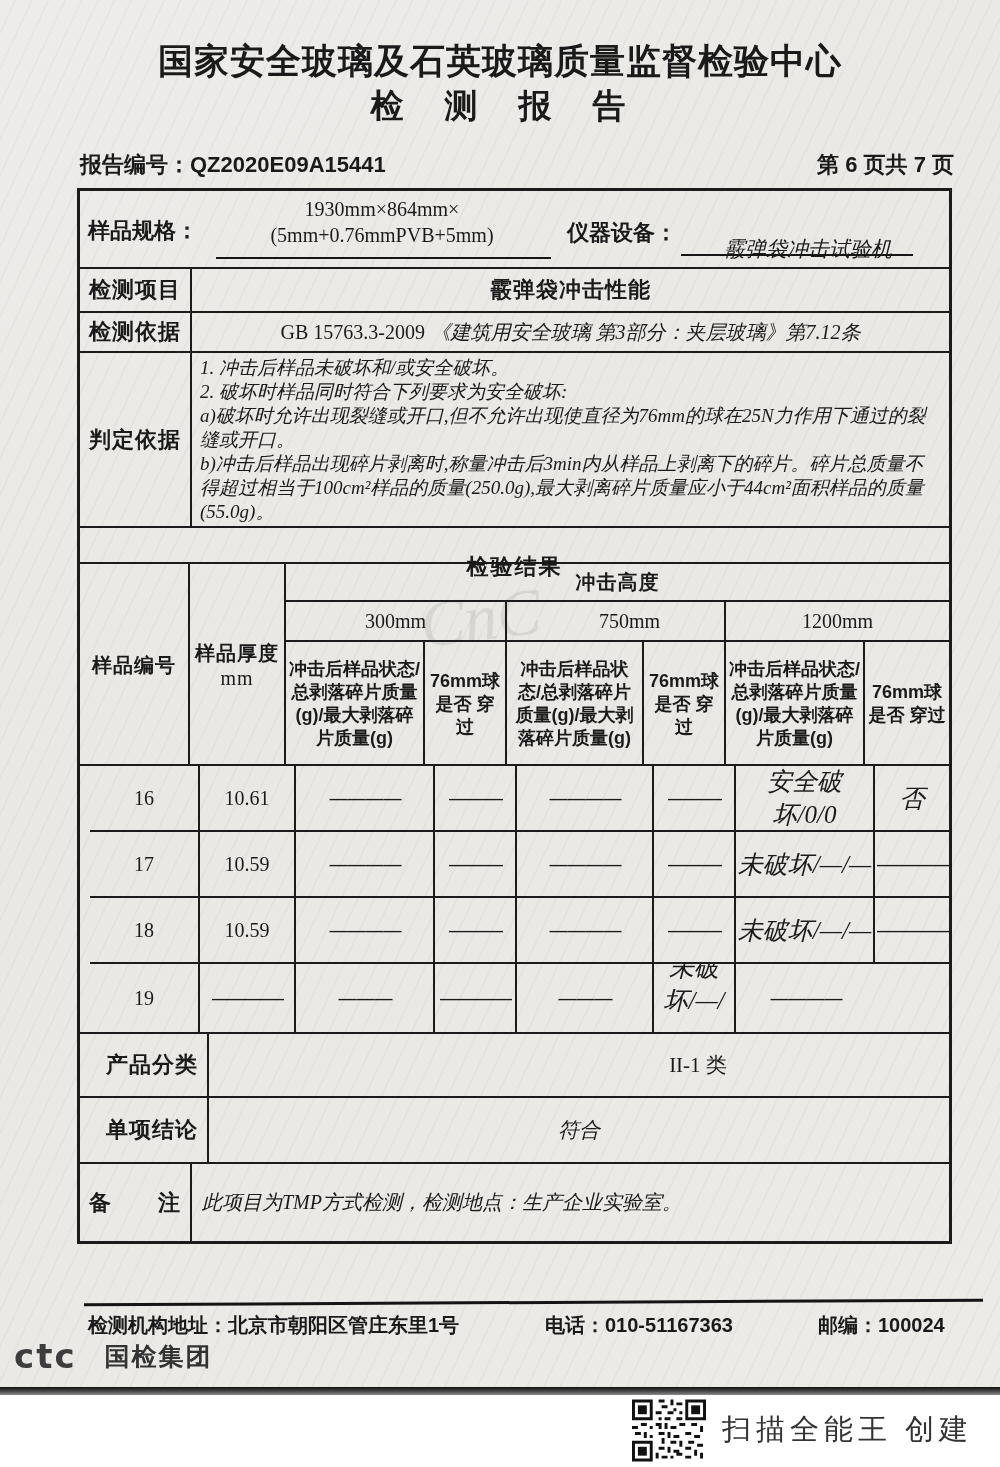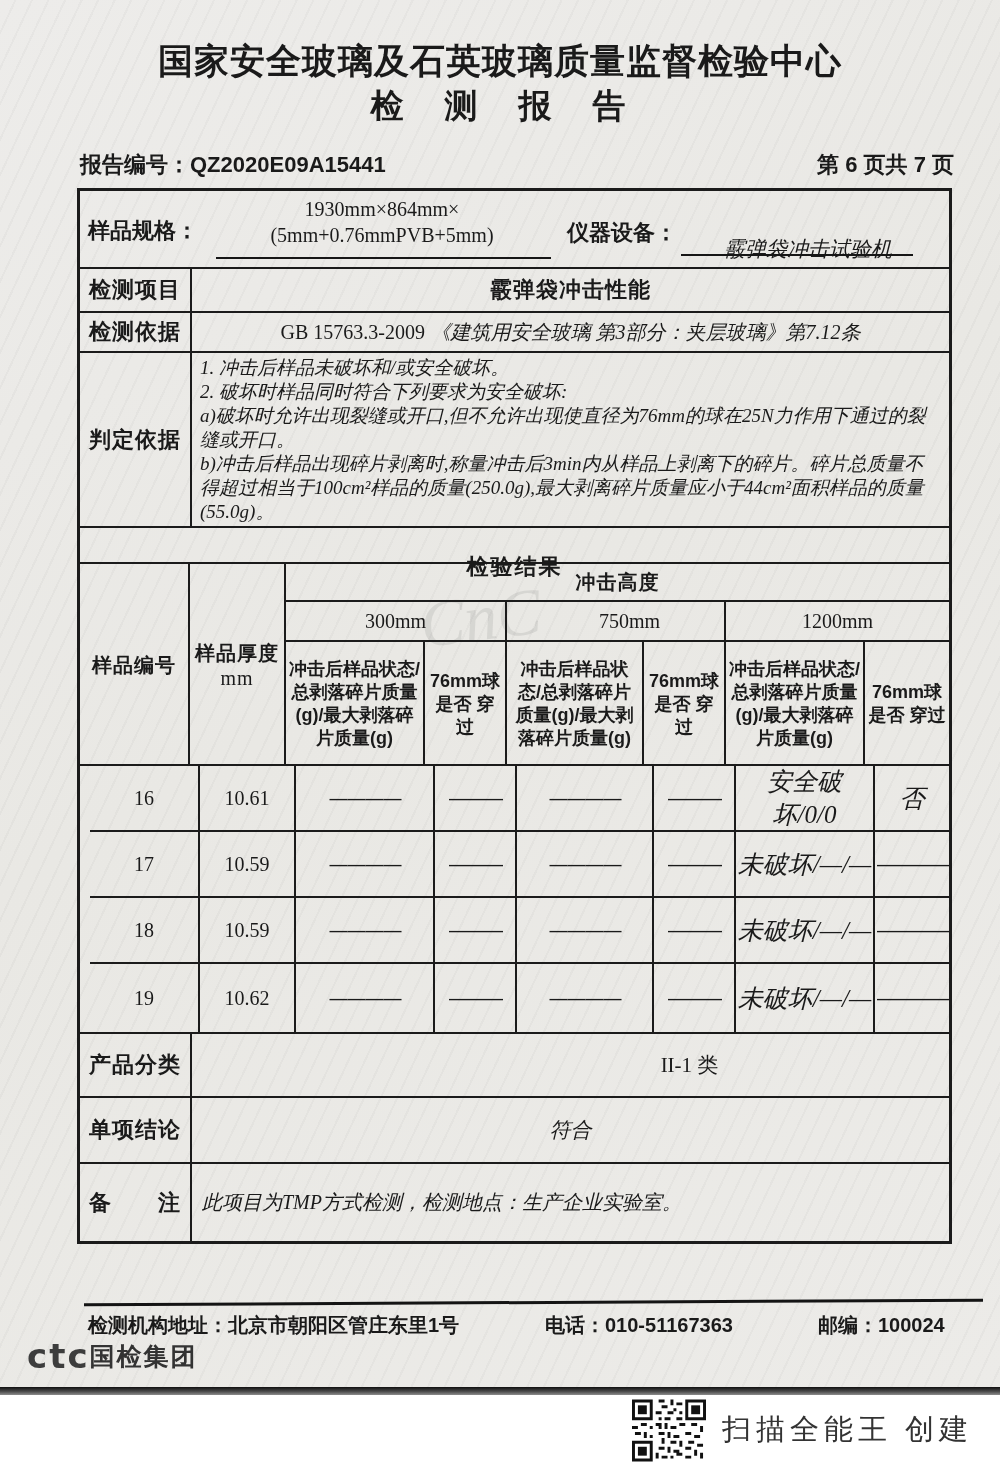--- a/index.html
+++ b/index.html
@@ -68,40 +68,40 @@
        border-right:2px solid #1b1b1b; overflow:hidden; }
   .nbr { border-right:none; }
   .bb  { border-bottom:2px solid #1b1b1b; }
   .hcell { font-size:20px; font-weight:bold; letter-spacing:1px; }
   .hmm   { font-family:"Liberation Serif","DejaVu Serif",serif; font-size:20px; font-weight:normal; }
   .colhead { font-size:18px; font-weight:bold; line-height:23px; padding:0 3px; }
   .num  { font-family:"Liberation Serif","DejaVu Serif",serif; font-size:20px; }
   .kcell{ font-family:"Liberation Serif","DejaVu Serif",serif; font-style:italic; font-size:25px; }
   .dcell{ font-size:20px; }
 
-  .row-class, .row-concl { height:66px; }
+  .row-class, .row-concl { height:66px;padding-left:17px; }
   .row-class .content-cell span { padding-left:238px; }
   .row-class .content-cell, .row-concl .content-cell { font-size:21px; }
   .row-remark { height:77px; }
   .remark-body { flex:1; display:flex; align-items:center; padding-left:10px; font-size:20px; }
 
   
   .watermark { position:absolute; left:420px; top:580px; font-size:66px;
                font-family:"Liberation Serif","DejaVu Serif",serif; font-style:italic;
                color:rgba(95,95,95,0.13); transform:rotate(-7deg); pointer-events:none; }
 
   
   .footer-line { position:absolute; left:84px; top:1301px; width:899px; height:3px;
                  background:#141414; transform:rotate(-0.3deg); }
   .footer-text { position:absolute; top:1312px; left:0; width:1000px; height:28px;
                  font-size:20px; font-weight:bold; }
   .f-addr  { position:absolute; left:88px; }
   .f-phone { position:absolute; left:545px; }
   .f-zip   { position:absolute; left:818px; }
-  .logo { position:absolute; left:27px; top:1336px; display:flex; align-items:center; }
+  .logo { position:absolute; left:14px; top:1336px; display:flex; align-items:center;gap:28px; }
   .logo-ctc  { font-size:34px; font-weight:900; color:#3d3d3d; letter-spacing:2px;
                font-family:"DejaVu Sans","Liberation Sans",sans-serif; }
   .logo-name { font-size:25px; font-weight:bold; color:#333333; letter-spacing:2px; }
 
   .scan-edge { position:absolute; left:0; top:1387px; width:1000px; height:8px;
                background:linear-gradient(to bottom,#101010 0%,#4a4a4a 55%,#8d8d8d 100%); }
   .qr { position:absolute; left:632px; top:1399px; width:74px; height:63px; }
   .qr-caption { position:absolute; left:722px; top:1410px; font-size:29px; color:#333333;
                 letter-spacing:5px; font-weight:normal; }
 </style>
@@ -207,21 +207,20 @@
       <div class="g num">10.59</div>
       <div class="g dcell dash">————</div>
       <div class="g dcell dash">———</div>
       <div class="g dcell dash">————</div>
       <div class="g dcell dash">———</div>
       <div class="g kcell">未破坏/—/—</div>
       <div class="g nbr dcell dash">————</div>
     </div>
     <div class="data-row last">
       <div class="g num">19</div>
-      <div class="g num">10.62</div>
       <div class="g dcell dash">————</div>
       <div class="g dcell dash">———</div>
       <div class="g dcell dash">————</div>
       <div class="g dcell dash">———</div>
       <div class="g kcell">未破坏/—/—</div>
       <div class="g nbr dcell dash">————</div>
     </div>
 
     <div class="srow row-class" style="border-top:2px solid #1b1b1b;">
       <div class="lbl-cell">产品分类</div>

